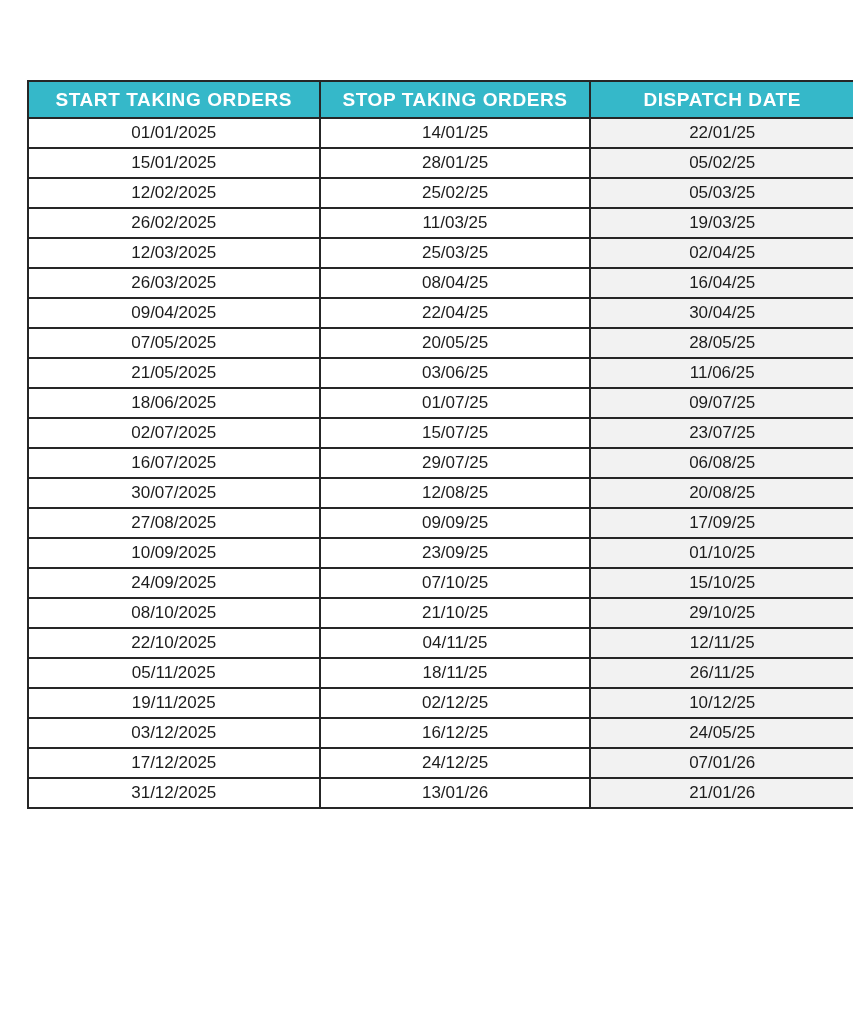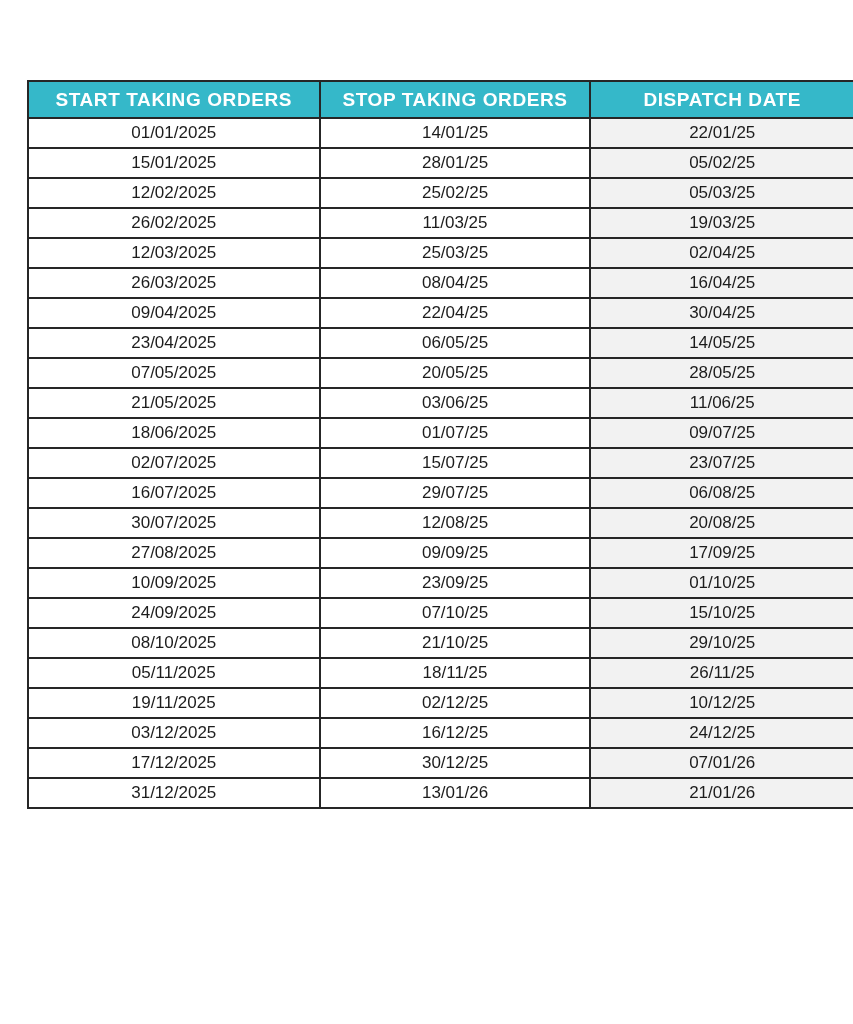--- a/index.html
+++ b/index.html
@@ -102,25 +102,20 @@
           <td>26/03/2025</td>
           <td>08/04/25</td>
           <td class="dispatch">16/04/25</td>
         </tr>
         <tr>
           <td>09/04/2025</td>
           <td>22/04/25</td>
           <td class="dispatch">30/04/25</td>
         </tr>
         <tr>
-          <td>23/04/2025</td>
-          <td>06/05/25</td>
-          <td class="dispatch">14/05/25</td>
-        </tr>
-        <tr>
           <td>07/05/2025</td>
           <td>20/05/25</td>
           <td class="dispatch">28/05/25</td>
         </tr>
         <tr>
           <td>21/05/2025</td>
           <td>03/06/25</td>
           <td class="dispatch">11/06/25</td>
         </tr>
         <tr>
@@ -157,37 +152,42 @@
           <td>24/09/2025</td>
           <td>07/10/25</td>
           <td class="dispatch">15/10/25</td>
         </tr>
         <tr>
           <td>08/10/2025</td>
           <td>21/10/25</td>
           <td class="dispatch">29/10/25</td>
         </tr>
         <tr>
+          <td>22/10/2025</td>
+          <td>04/11/25</td>
+          <td class="dispatch">12/11/25</td>
+        </tr>
+        <tr>
           <td>05/11/2025</td>
           <td>18/11/25</td>
           <td class="dispatch">26/11/25</td>
         </tr>
         <tr>
           <td>19/11/2025</td>
           <td>02/12/25</td>
           <td class="dispatch">10/12/25</td>
         </tr>
         <tr>
           <td>03/12/2025</td>
           <td>16/12/25</td>
-          <td class="dispatch">24/12/25</td>
+          <td class="dispatch">24/05/25</td>
         </tr>
         <tr>
           <td>17/12/2025</td>
-          <td>30/12/25</td>
+          <td>24/12/25</td>
           <td class="dispatch">07/01/26</td>
         </tr>
         <tr>
           <td>31/12/2025</td>
           <td>13/01/26</td>
           <td class="dispatch">21/01/26</td>
         </tr>
       </tbody>
   </table>
 </div>

